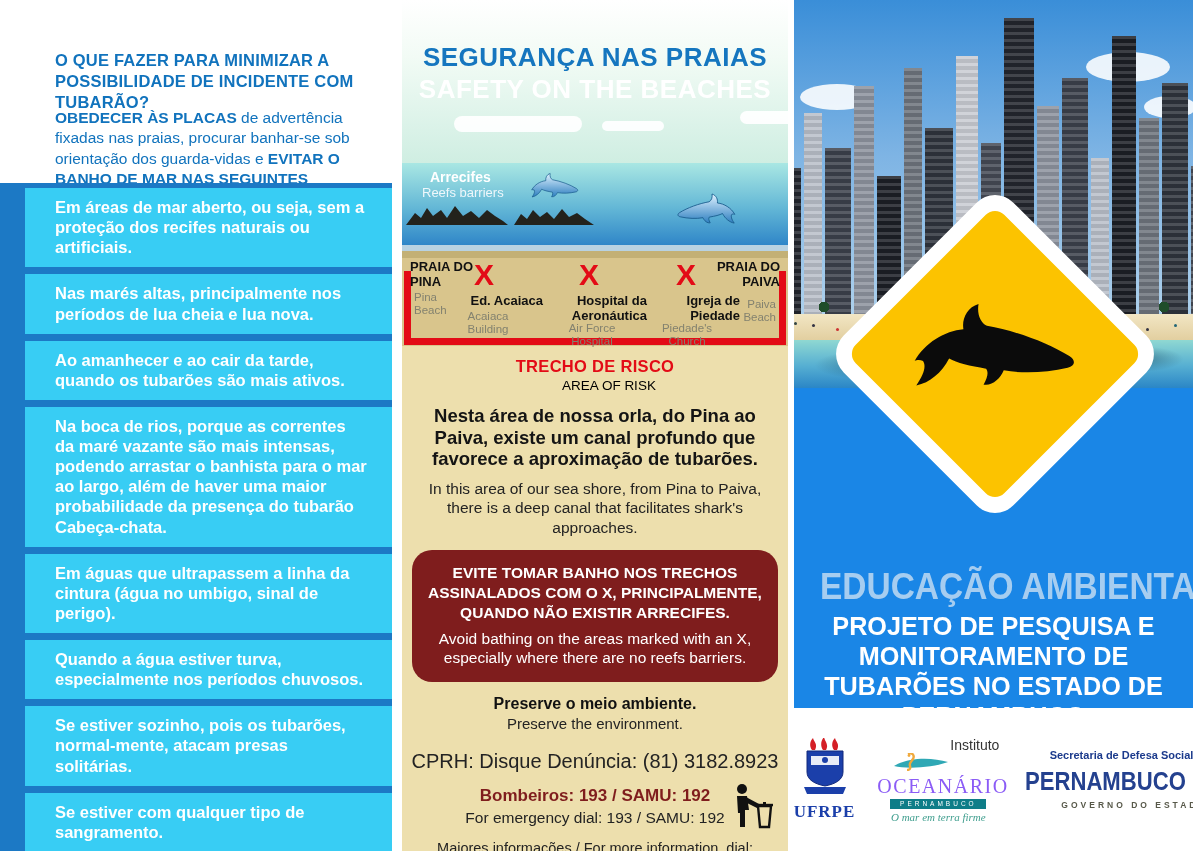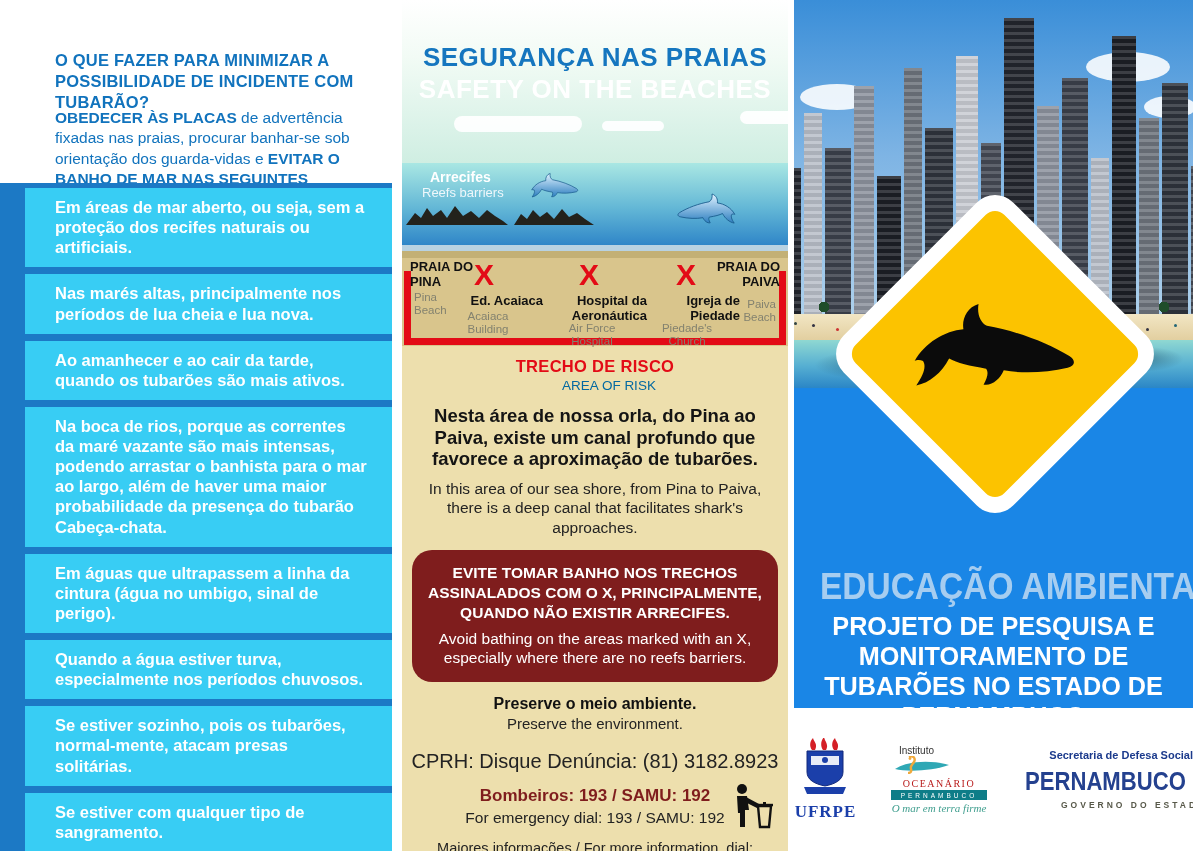--- a/index.html
+++ b/index.html
@@ -47,21 +47,21 @@
                 color:#83826f;font-size:11.5px;line-height:1.15;}
   .xmark{position:absolute;top:0;color:#e30b16;font-weight:bold;font-size:30px;
          font-family:"Liberation Sans",sans-serif;}
   .loc{position:absolute;top:36px;width:110px;text-align:right;color:#111;
        font-weight:bold;font-size:13px;line-height:1.12;}
   .loc-en{position:absolute;width:110px;text-align:center;color:#83826f;
           font-size:11.5px;line-height:1.12;}
   .mp-sand{position:absolute;left:0;top:346px;width:386px;height:505px;
            text-align:center;}
   .risk-title{margin-top:11px;color:#e30b16;font-weight:bold;font-size:16.5px;letter-spacing:.3px;}
-  .risk-sub{margin-top:2px;color:#0369a1;font-size:13.5px;padding-left:28px;}
+  .risk-sub{margin-top:2px;color:#000000;font-size:13.5px;padding-left:28px;}
   .risk-body-pt{margin:12px auto 0;width:356px;color:#141414;font-weight:bold;
                 font-size:18.5px;line-height:1.17;}
   .risk-body-en{margin:9px auto 0;width:342px;color:#232323;font-size:15.5px;line-height:1.25;}
   .warn-box{margin:13px 10px 0;background:#7f1d1d;border-radius:20px;
             padding:13px 12px 14px;color:#fff;}
   .warn-pt{font-weight:bold;font-size:15.5px;line-height:1.3;}
   .warn-en{margin-top:7px;font-size:15.5px;line-height:1.22;}
   .preserve-pt{margin-top:13px;color:#111;font-weight:bold;font-size:16px;}
   .preserve-en{margin-top:2px;color:#232323;font-size:15px;}
   .preserve-cprh{margin-top:18px;color:#232323;font-size:20px;}
@@ -106,22 +106,22 @@
              letter-spacing:0;transform:scaleX(.93);transform-origin:left center;white-space:nowrap;}
   .project-title{position:absolute;left:8px;top:612px;width:383px;color:#fff;font-weight:bold;
                  font-size:26px;line-height:1.15;text-align:center;transform:scaleX(.97);
                  transform-origin:center;}
   .rp-logos{position:absolute;left:0;top:708px;width:399px;height:143px;background:#fff;
             display:flex;align-items:center;justify-content:center;gap:22px;}
   .logo-ufrpe{width:64px;text-align:center;}
   .ufrpe-name{margin-top:2px;color:#1b3faa;font-family:"Liberation Serif",serif;
               font-weight:bold;font-size:17px;letter-spacing:1px;}
   .logo-ocean{width:122px;text-align:center;}
-  .ocean-inst{font-size:10px;color:#333;text-align:left;margin-left:20px;}
-  .ocean-name{color:#b91c1c;font-family:"Liberation Serif",serif;font-size:10px;
+  .ocean-inst{font-size:14px;color:#333;text-align:right;margin-left:20px;}
+  .ocean-name{color:#8b5cf6;font-family:"Liberation Serif",serif;font-size:20px;
               letter-spacing:1.5px;margin-top:0;}
   .ocean-bar{margin:1px auto 0;width:96px;background:#0e7d88;color:#fff;font-size:6.5px;
              letter-spacing:3px;padding:1.5px 0;}
   .ocean-tag{margin-top:2px;color:#3f9e8e;font-family:"Liberation Serif",serif;
              font-style:italic;font-size:11px;}
   .logo-pe{width:172px;}
   .pe-sec{color:#1b3a8c;font-weight:bold;font-size:11px;line-height:1.12;text-align:right;
           padding-right:4px;}
   .pe-row{display:flex;align-items:center;gap:4px;margin-top:2px;}
   .pe-name{color:#24418f;font-weight:bold;font-size:26px;letter-spacing:0;

